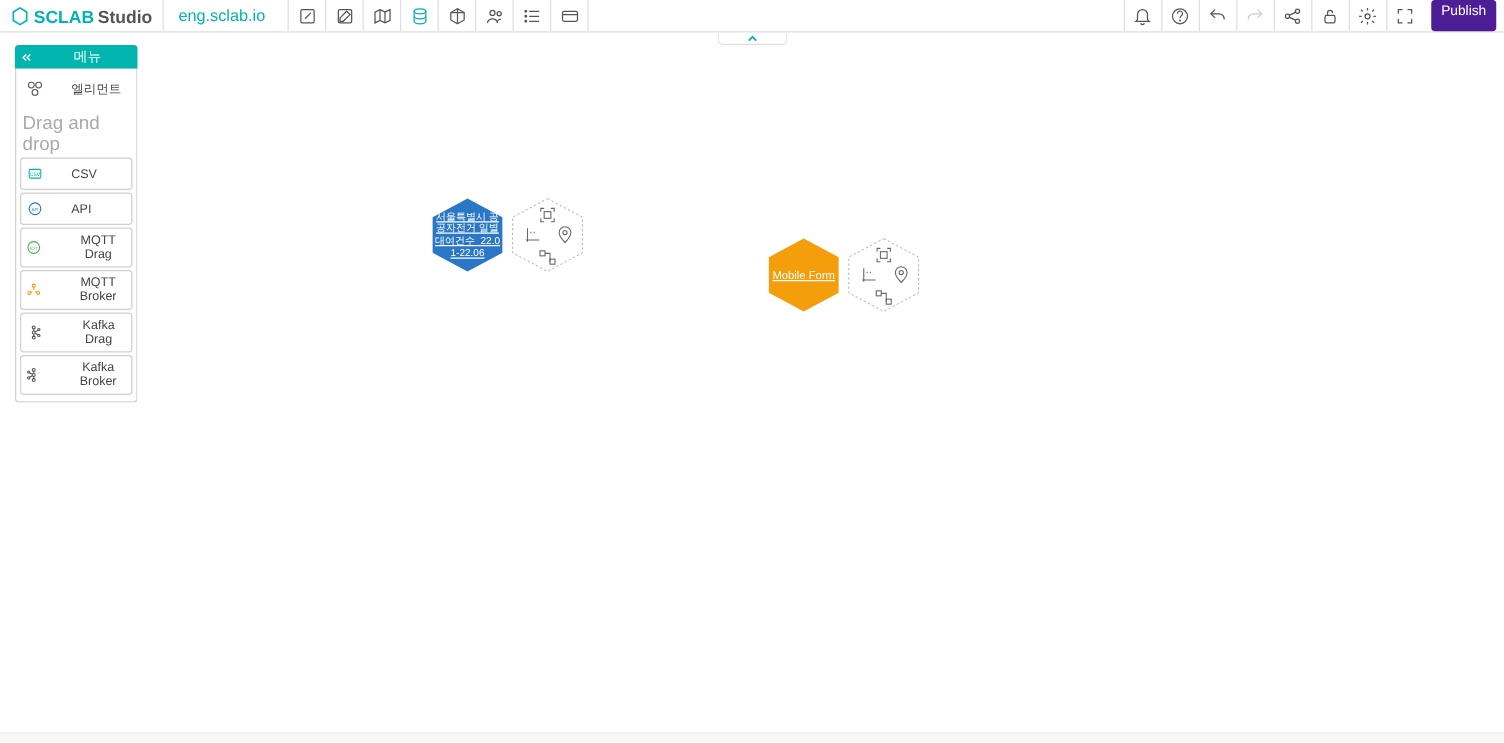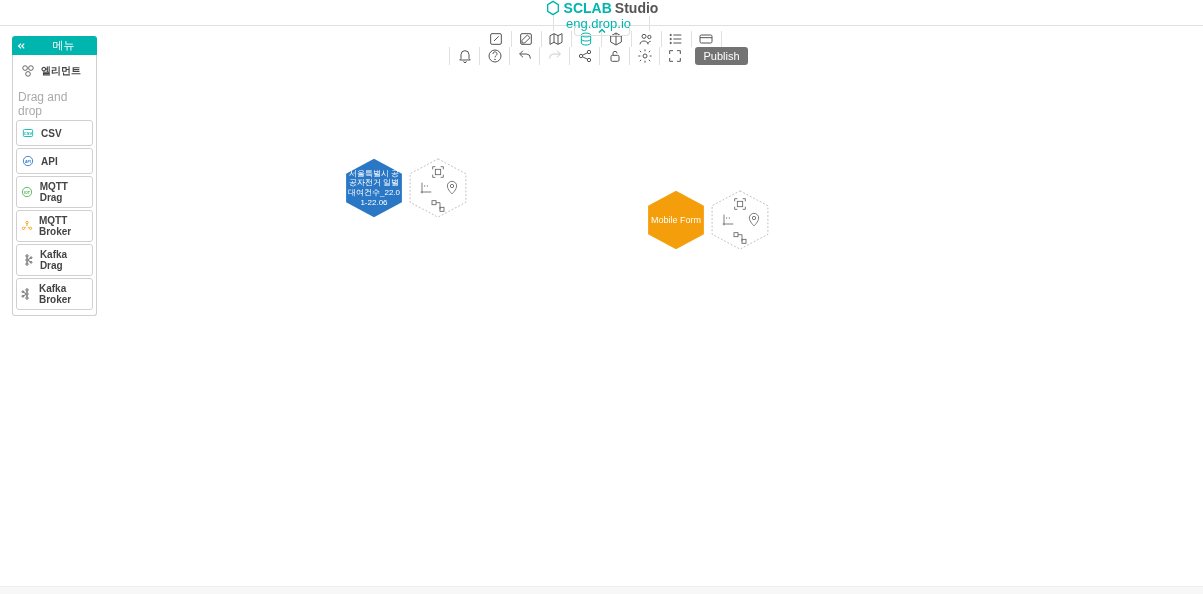--- a/index.html
+++ b/index.html
@@ -1,86 +1,86 @@
 <!DOCTYPE html>
 <html><head>
 <meta charset="utf-8">
 <style>
   * { box-sizing: border-box; margin: 0; padding: 0; }
   html, body { width: 1203px; height: 594px; font-family: Arial, sans-serif; background: #fff; overflow: hidden; font-size: 12px; color: #333; }
   
   
-  .topbar { display: flex; align-items: center; height: 26px; border-bottom: 1px solid #e0e0e0; flex-direction: column; }
+  .topbar { display: flex; align-items: center; height: 26px; border-bottom: 1px solid #e0e0e0; }
   .logo { display: flex; align-items: center; gap: 3px; padding: 0 8px; font-weight: 600; font-size: 14px; color: #00b5ad; }
   .logo .s { color: #00b5ad; }
   .logo .studio { color: #555; font-weight: 700; }
   .project { padding: 0 18px 0 12px; border-left: 1px solid #e0e0e0; border-right: 1px solid #e0e0e0; height: 100%; display: flex; align-items: center; color: #00b5ad; font-size: 13px; }
   .tool-group { display: flex; height: 100%; }
   .tool-btn { width: 30px; height: 100%; display: flex; align-items: center; justify-content: center; border-right: 1px solid #e0e0e0; cursor: pointer; }
   .tool-btn svg { width: 16px; height: 16px; stroke: #555; fill: none; stroke-width: 1.5; }
   .tool-btn.active svg { stroke: #00b5ad; }
   .spacer { flex: 1; }
   .right-group { display: flex; height: 100%; }
   .right-btn { width: 30px; height: 100%; display: flex; align-items: center; justify-content: center; border-left: 1px solid #e0e0e0; cursor: pointer; }
   .right-btn svg { width: 16px; height: 16px; stroke: #555; fill: none; stroke-width: 1.5; }
   .right-btn.disabled svg { stroke: #ccc; }
-  .publish { background: #737373; color: #fff; font-size: 11px; padding: 3px 8px; margin: 0 6px; border-radius: 3px; cursor: pointer; }
-
-  
-  .sidebar { position: absolute; top: 36px; left: 12px; width: 85px; }
+  .publish { background: #4c1d95; color: #fff; font-size: 11px; padding: 3px 8px; margin: 0 6px; border-radius: 3px; cursor: pointer; }
+
+  
+  .sidebar { position: absolute; top: 36px; left: 12px; width: 98px; }
   .sidebar-header { background: #00b5ad; color: #fff; font-size: 11px; text-align: center; padding: 2px 0; border-radius: 3px 3px 0 0; display: flex; align-items: center; }
   .sidebar-header .back { width: 18px; display: flex; justify-content: center; }
   .sidebar-header .title { flex: 1; }
   .sidebar-body { border: 1px solid #d0d0d0; border-top: none; border-radius: 0 0 3px 3px; padding: 3px; background: #fff; }
-  .sidebar-item { display: flex; align-items: center; gap: 5px; padding: 4px 3px; font-size: 10px; color: #444; cursor: pointer; border: 1px solid transparent; border-radius: 3px; margin-bottom: 2px; font-weight: bold; }
-  .sidebar-item.boxed { border: 1px solid #d0d0d0; }
-  .sidebar-section { font-size: 12px; color: #aaa; padding: 4px 2px 2px; }
+  .sidebar-item { display: flex; align-items: center; gap: 21px; padding: 4px 3px; font-size: 10px; color: #444; cursor: pointer; border: 1px solid transparent; border-radius: 3px; margin-bottom: 2px; }
+  .sidebar-item.boxed { border: 1px solid #d0d0d0; text-align: center; }
+  .sidebar-section { font-size: 15px; color: #aaa; padding: 4px 2px 2px; }
   .sidebar-item .icon { width: 16px; height: 16px; display: flex; align-items: center; justify-content: center; }
   .sidebar-item .icon svg { width: 14px; height: 14px; }
 
   
   .canvas { position: absolute; top: 26px; left: 0; right: 0; bottom: 0; }
   .pull-tab { position: absolute; top: 0; left: 50%; transform: translateX(-50%); width: 56px; height: 10px; border: 1px solid #e0e0e0; border-top: none; border-radius: 0 0 4px 4px; display: flex; align-items: center; justify-content: center; cursor: pointer; }
   .pull-tab svg { width: 10px; height: 6px; stroke: #00b5ad; fill: none; stroke-width: 2; }
 
   .node { position: absolute; display: flex; align-items: center; }
   .hex { width: 62px; height: 62px; display: flex; align-items: center; justify-content: center; position: relative; }
   .hex svg.bg { position: absolute; top: 0; left: 0; width: 100%; height: 100%; }
-  .hex .label { position: relative; color: #fff; font-size: 8px; text-align: center; line-height: 1.2; padding: 0 4px; word-break: break-all; }
+  .hex .label { position: relative; color: #fff; font-size: 8px; text-align: center; line-height: 1.2; padding: 0 4px; word-break: break-all; text-decoration: underline; }
   .hex.blue svg.bg polygon { fill: #2a77c5; }
   .hex.orange svg.bg polygon { fill: #f59e0b; }
   .hex.orange .label { font-size: 9px; }
   .attach { width: 62px; height: 62px; margin-left: 2px; position: relative; }
   .attach .border { position: absolute; top: 0; left: 0; width: 100%; height: 100%; }
   .attach .border polygon { fill: none; stroke: #999; stroke-width: 1; stroke-dasharray: 3 3; }
   .attach .mini { position: absolute; width: 18px; height: 18px; display: flex; align-items: center; justify-content: center; }
   .attach .mini svg { width: 16px; height: 16px; stroke: #666; fill: none; stroke-width: 1.3; }
   .attach .mini.top { top: 6px; left: 50%; transform: translateX(-50%); }
   .attach .mini.left { top: 22px; left: 10px; }
   .attach .mini.right { top: 22px; right: 8px; }
   .attach .mini.bottom { bottom: 4px; left: 50%; transform: translateX(-50%); }
 
   .node1 { top: 131px; left: 343px; }
-  .node2 { top: 163px; left: 645px; }
+  .node2 { top: 163px; left: 612px; }
 
   
   .footer { position: absolute; bottom: 0; left: 0; right: 0; height: 8px; background: #f7f7f7; border-top: 1px solid #eee; }
 </style>
 </head>
 <body>
 
 <div class="topbar">
   <div class="logo">
     <svg width="16" height="16" viewBox="0 0 24 24">
         <path d="M12 2l8 5v10l-8 5-8-5V7l8-5z" fill="none" stroke="#00b5ad" stroke-width="2"></path>
       </svg>
     <span class="s">SCLAB</span>
     <span class="studio">Studio</span>
   </div>
-  <div class="project">eng.drop.io</div>
+  <div class="project">eng.sclab.io</div>
 
   <div class="tool-group">
     <div class="tool-btn">
         <svg viewBox="0 0 24 24">
           <rect x="4" y="4" width="16" height="16" rx="2"></rect>
           <path d="M9 15l7-7"></path>
         </svg>
       </div>
     <div class="tool-btn">
         <svg viewBox="0 0 24 24">

